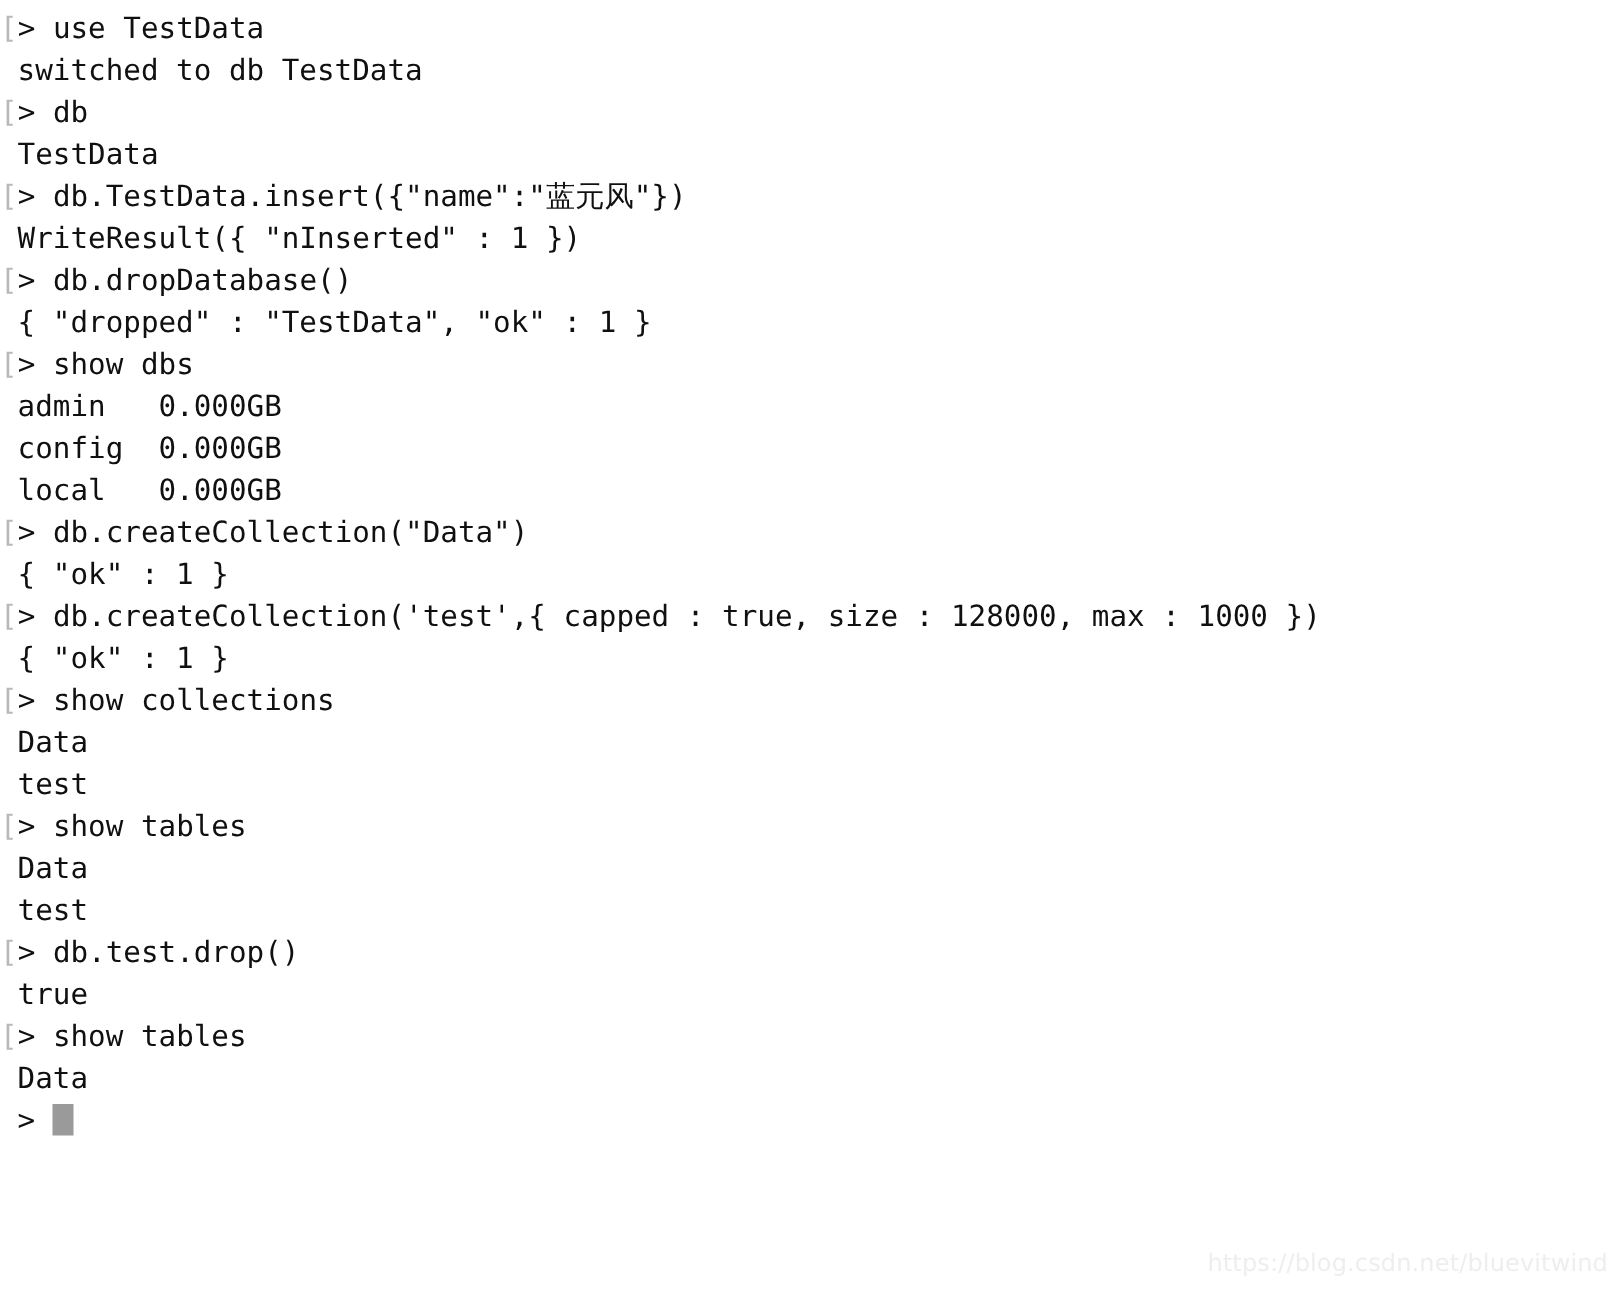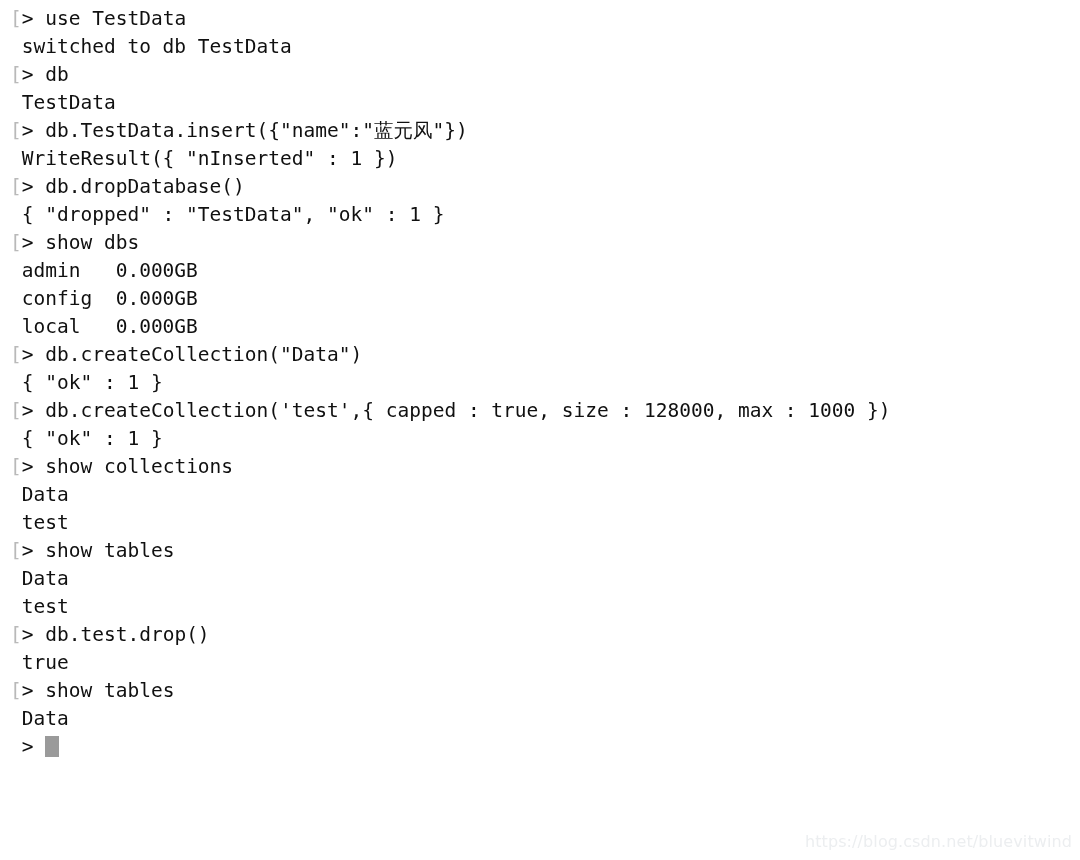--- a/index.html
+++ b/index.html
@@ -16,21 +16,21 @@
     overflow: hidden;
     font-family: "DejaVu Sans Mono", "Liberation Mono", monospace;
     font-size: 19.5px;
     line-height: 28px;
     color: #101010;
     -webkit-font-smoothing: antialiased;
   }
 
   #lines {
     position: absolute;
-    left: 10px;
+    left: 0;
     top: 5px;
     white-space: pre;
   }
 
   .line {
     height: 28px;
     white-space: pre;
     display: block;
   }
 

